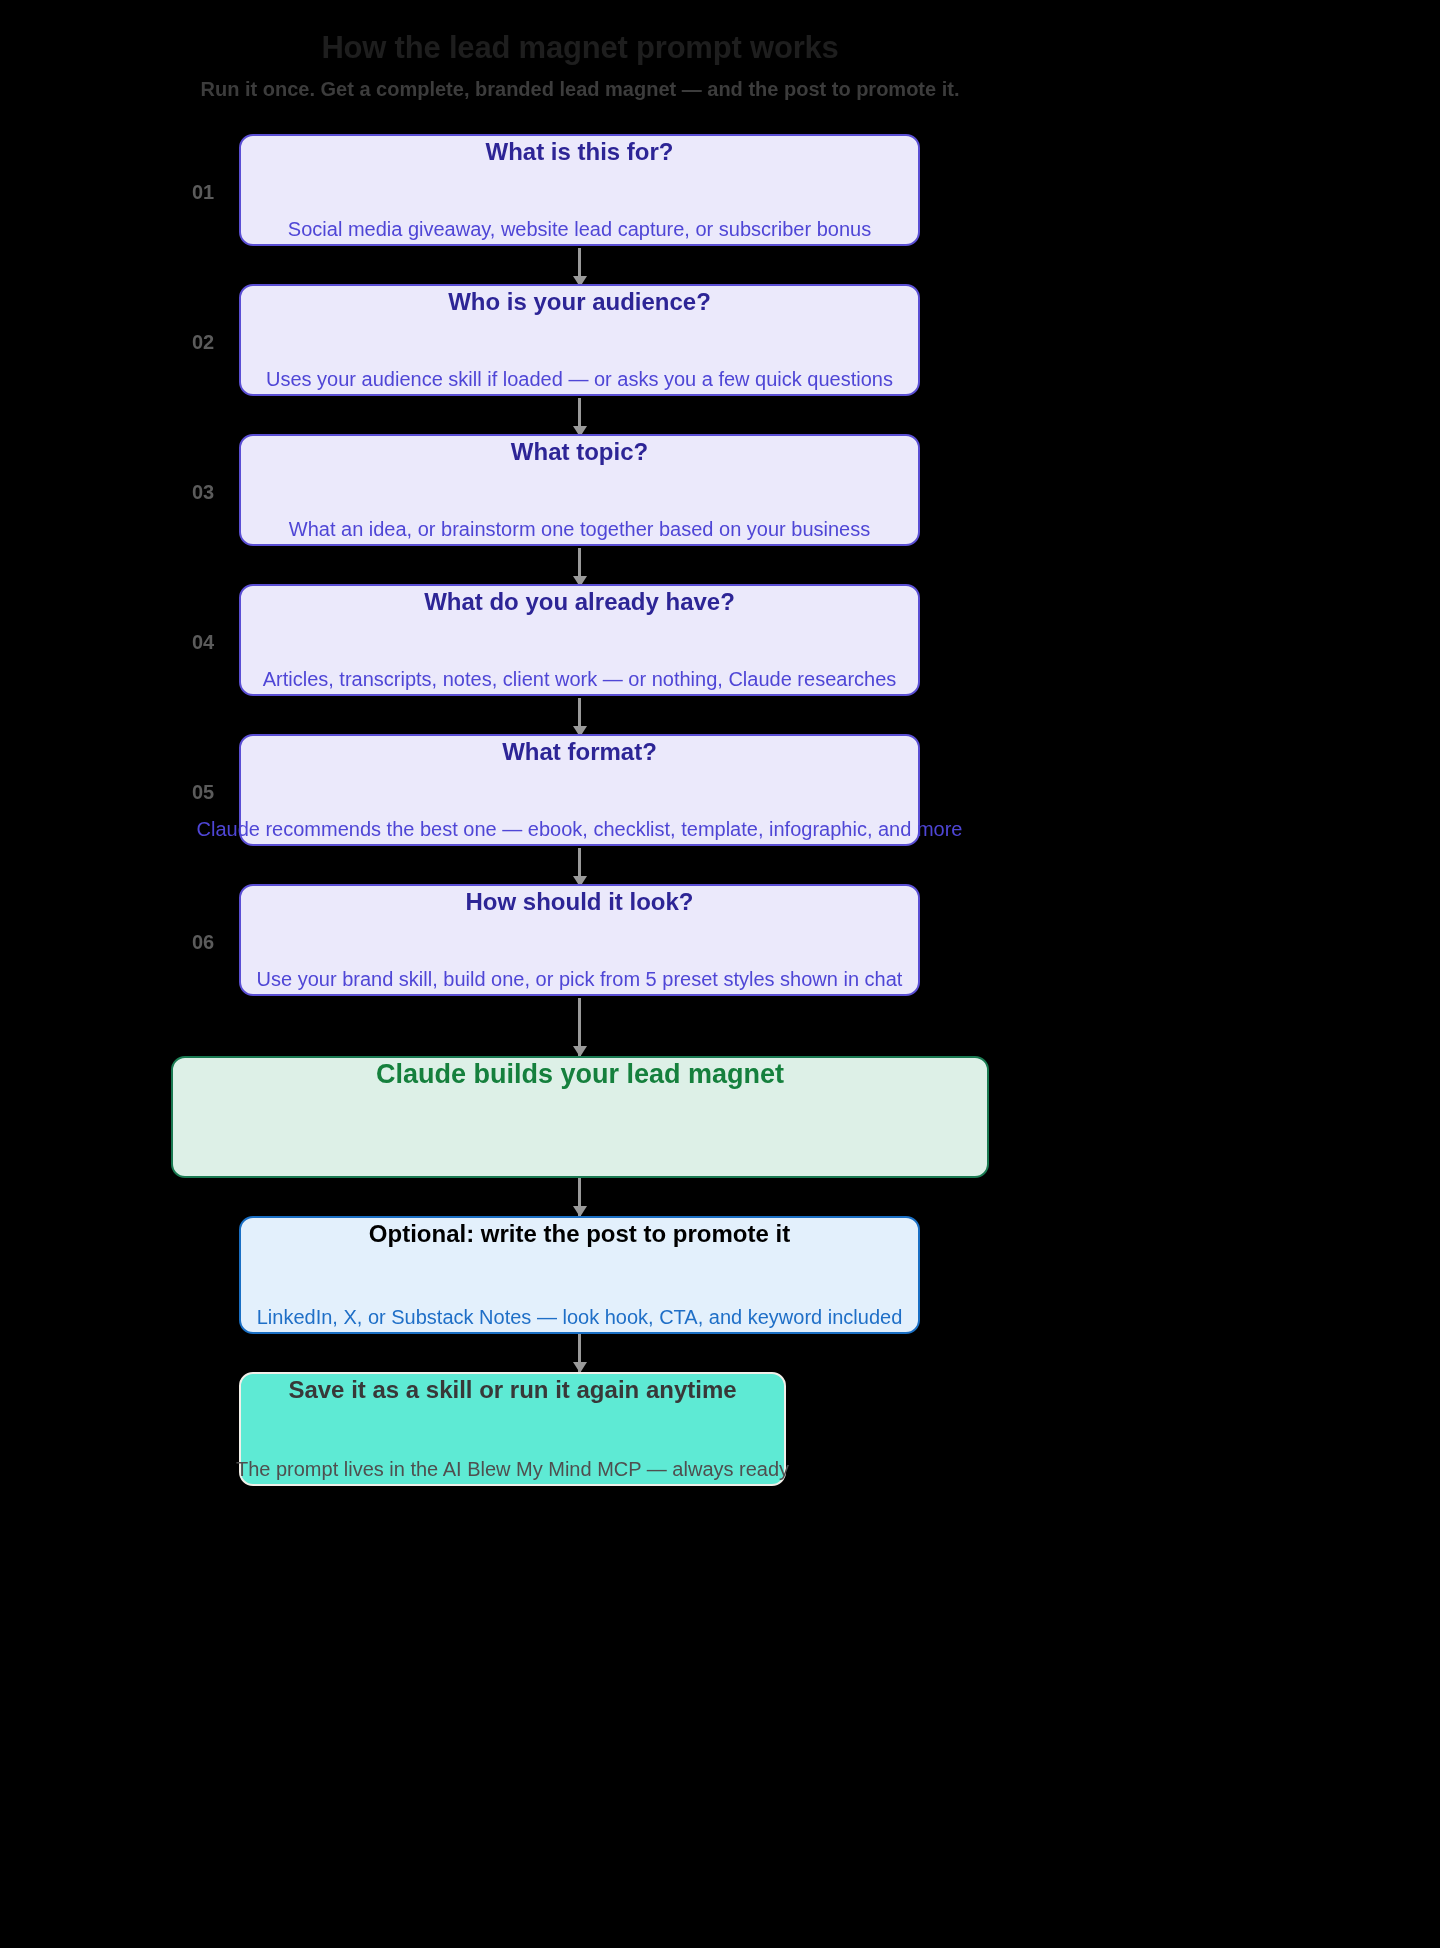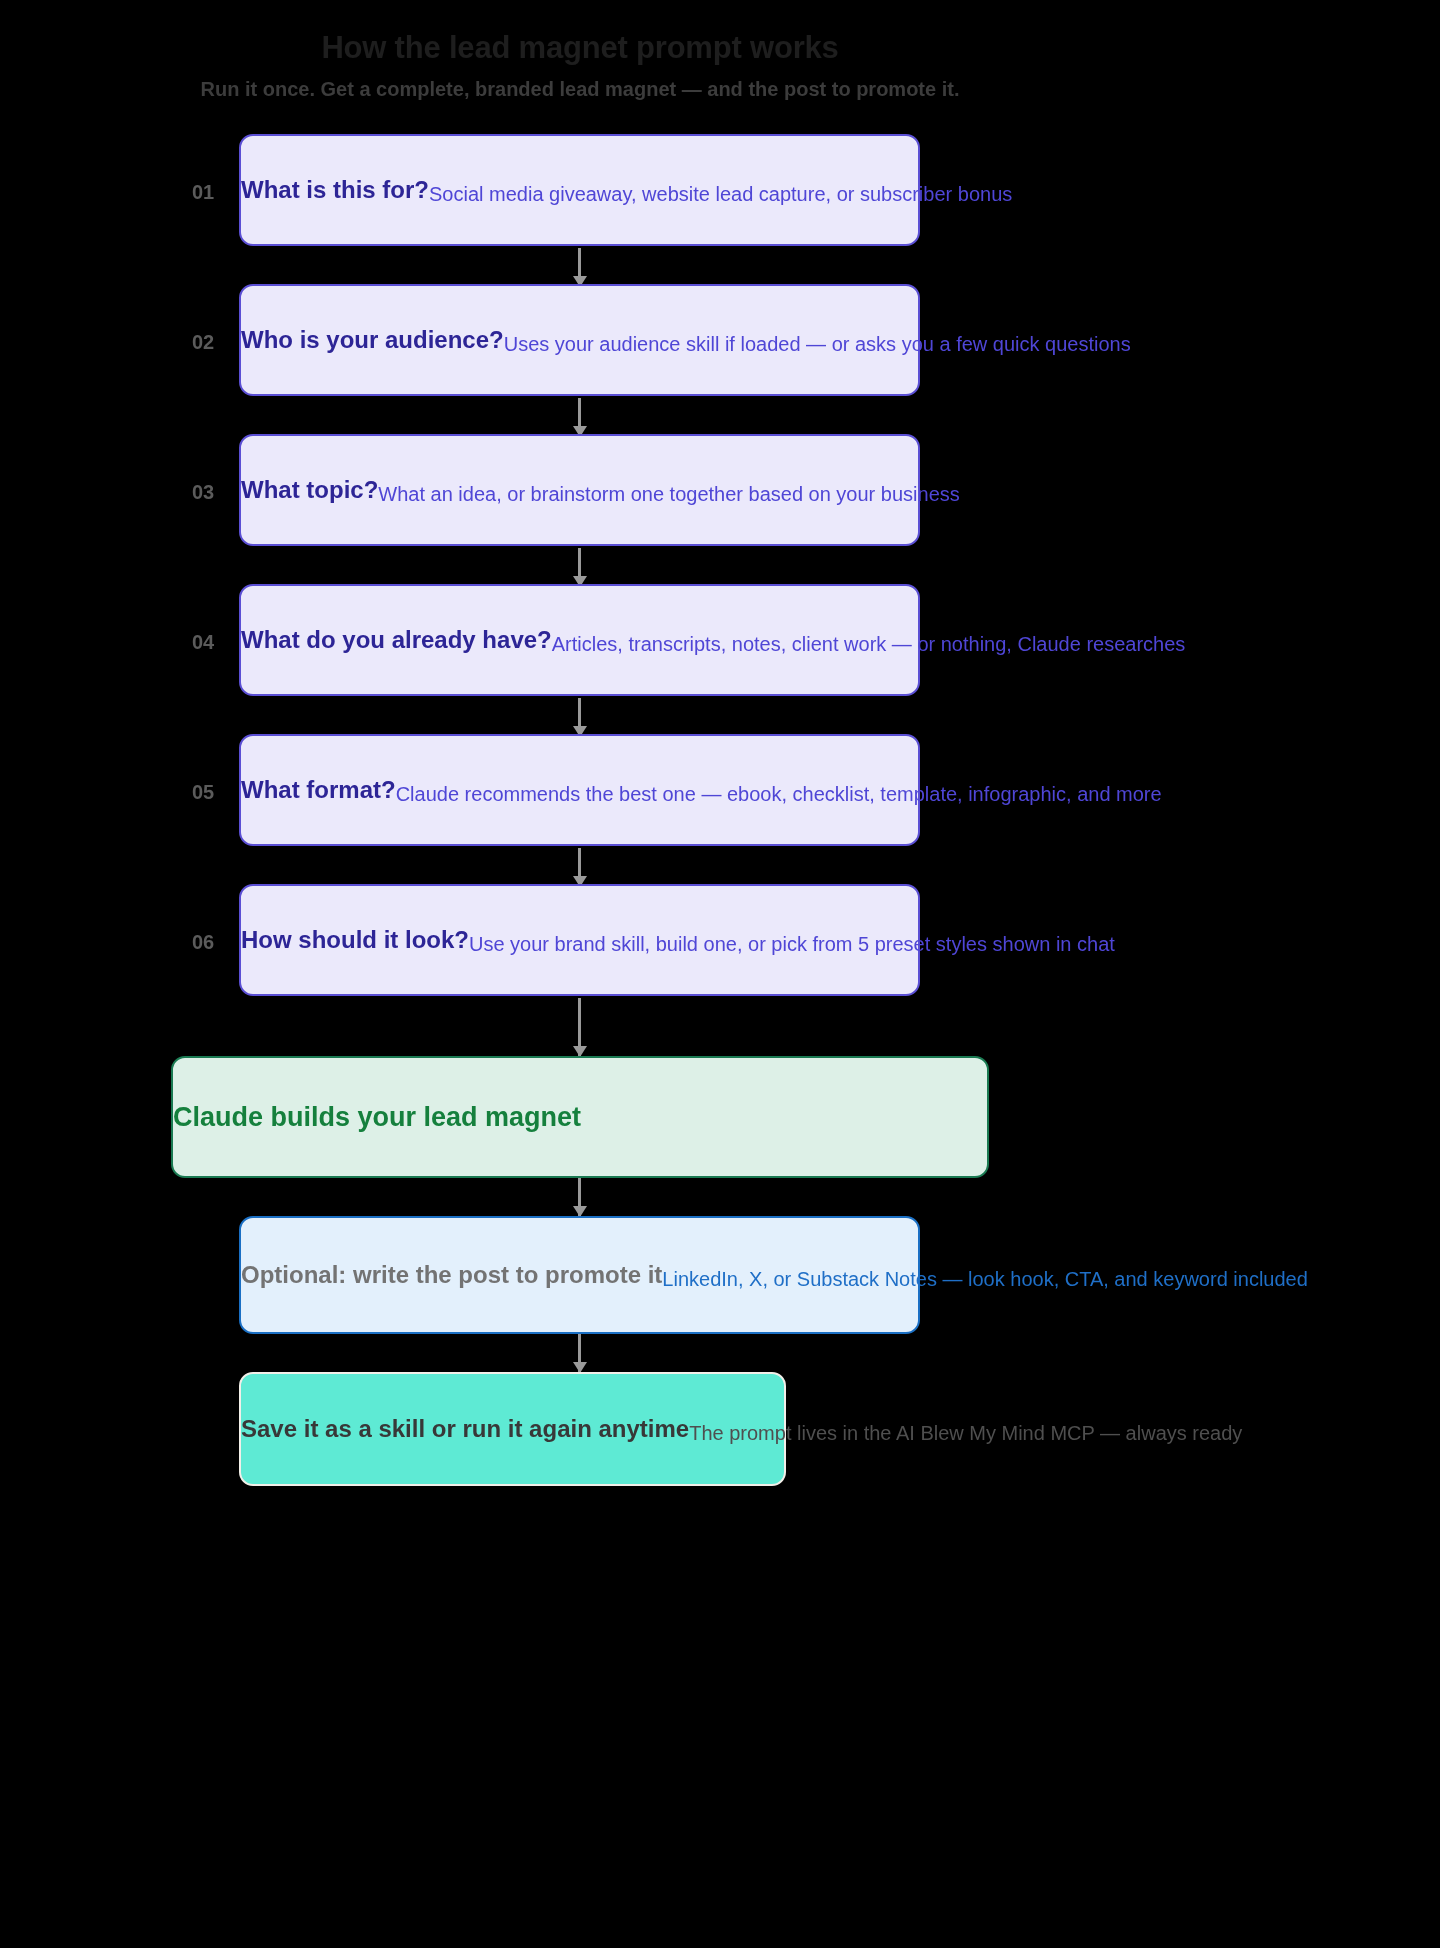--- a/index.html
+++ b/index.html
@@ -52,23 +52,24 @@
     top: 0;
     width: 1160px;
     height: 1948px;
   }
 
   .node {
     position: absolute;
     border-radius: 14px;
     text-align: center;
     display: flex;
-    flex-direction: row;
+    flex-direction: column;
     align-items: center;
     justify-content: space-between;
+    gap: 10px;
   }
 
   .node .node-title {
     font-size: 24px;
     font-weight: bold;
     line-height: 32px;
     white-space: nowrap;
   }
   .node .node-desc {
     font-size: 20px;
@@ -100,21 +101,21 @@
   .node.build .node-desc  { color: #146b4b; }
 
   
   .node.promote {
     left: 239px;
     width: 681px;
     height: 118px;
     background: #e3f0fc;
     border: 2px solid #1a6fc4;
   }
-  .node.promote .node-title { color: #737373; }
+  .node.promote .node-title { color: #000000; }
   .node.promote .node-desc  { color: #1f6fc7; }
 
   
   .node.save {
     left: 239px;
     width: 547px;
     height: 114px;
     background: #5eead4;
     border: 2px solid #f2efe9;
   }

